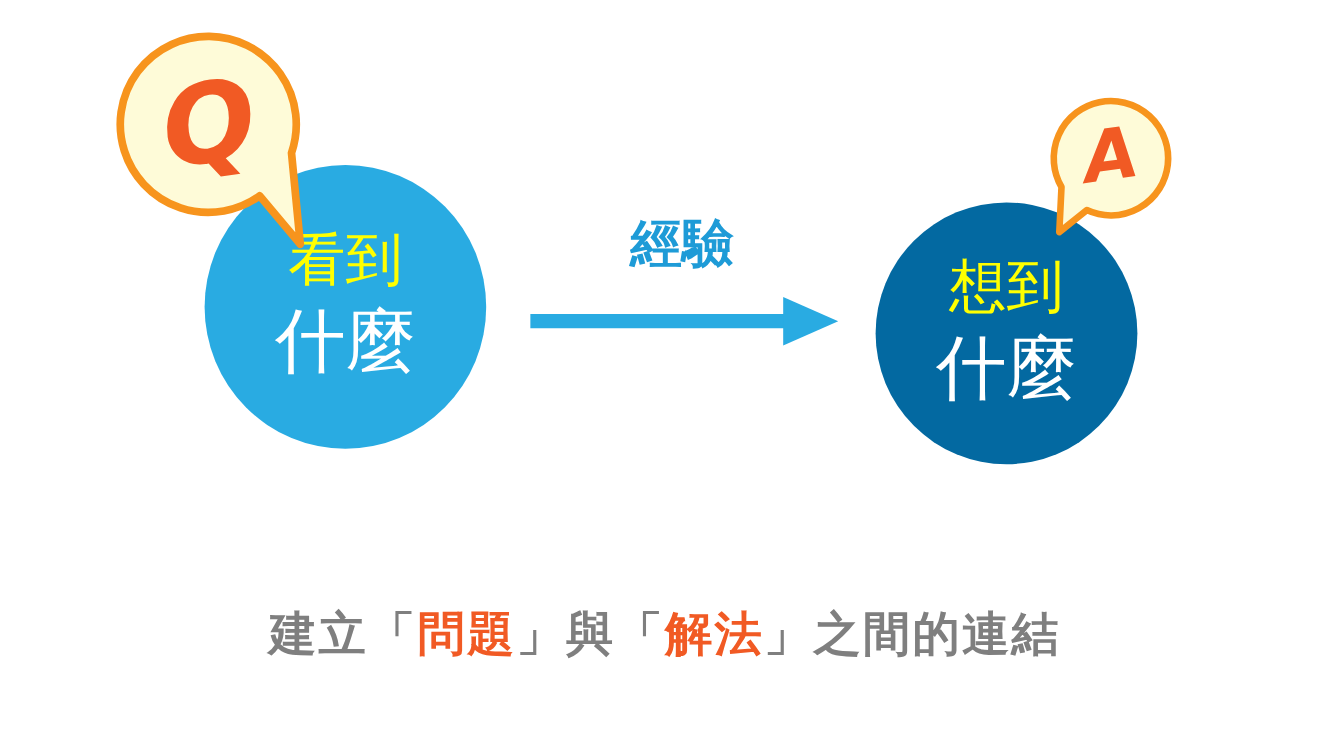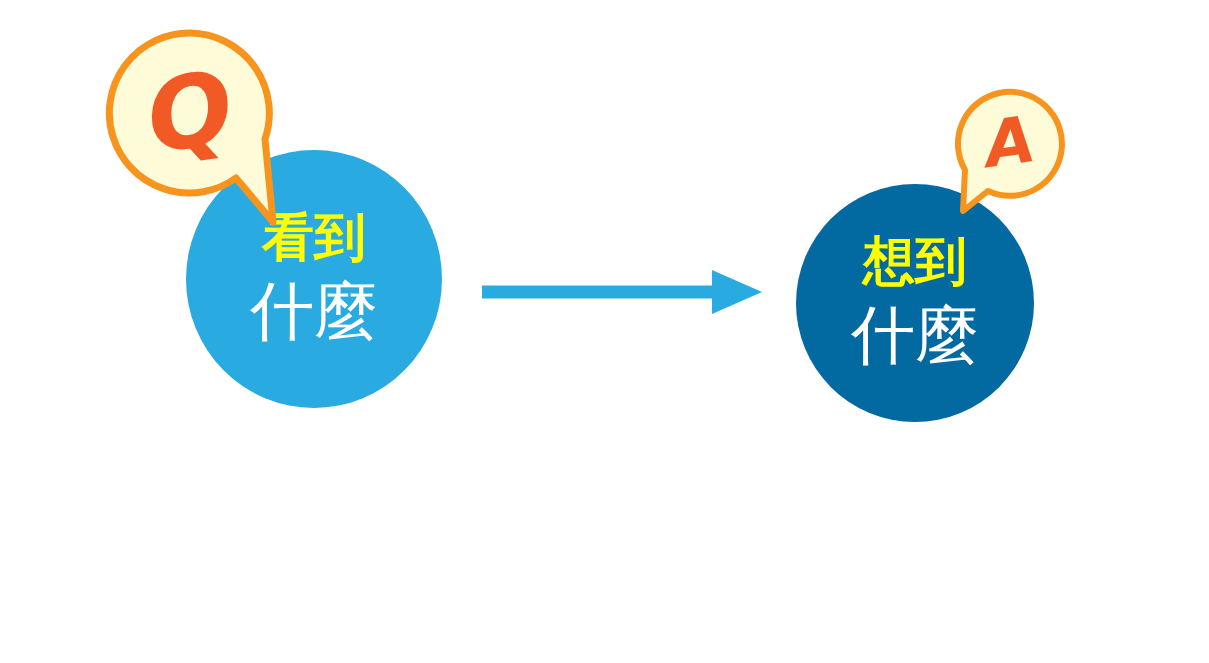--- a/index.html
+++ b/index.html
@@ -33,21 +33,21 @@
     background: #29ABE2;
   }
   .circle-purple {
     left: 796px; top: 184px;
     width: 238px; height: 238px;
     background: #0369a1;
   }
   .circle-line1 {
     color: #FFFF00;
     font-size: 52px;
-    font-weight: bold;
+    font-weight: normal;
     line-height: 1.25;
   }
   .circle-line2 {
     color: #FFFFFF;
     font-size: 64px;
     font-weight: normal;
     line-height: 1.3;
   }
 
   
@@ -122,32 +122,36 @@
       <path d="M138 156 L175 200 L167 117 A80 80 0 1 0 138 156 Z" fill="#FEFBD8" stroke="#F7941D" stroke-width="7" stroke-linejoin="round"></path>
     </svg>
     <span class="bubble-letter letter-q">Q</span>
   </div>
 
   <div class="big-circle circle-blue">
     <span class="circle-line1">看到</span>
     <span class="circle-line2">什麼</span>
   </div>
 
+  <div class="arrow-label">經驗</div>
 
   <svg class="arrow-svg" width="282" height="48" viewBox="0 0 282 48">
     <line x1="0" y1="24" x2="234" y2="24" stroke="#29ABE2" stroke-width="13"></line>
     <polygon points="230,2 230,46 280,24" fill="#29ABE2"></polygon>
   </svg>
 
   <div class="big-circle circle-purple">
     <span class="circle-line1">想到</span>
     <span class="circle-line2">什麼</span>
   </div>
 
   <div class="bubble bubble-a">
     <svg width="132" height="142" viewBox="0 0 132 142">
       <path d="M40 105 L15 125 L17 84 A52 52 0 1 1 40 105 Z" fill="#FEFBD8" stroke="#F7941D" stroke-width="6" stroke-linejoin="round"></path>
     </svg>
     <span class="bubble-letter letter-a">A</span>
   </div>
 
+  <div class="caption">
+    <span>建立「</span><span class="hl">問題</span><span>」與「</span><span class="hl">解法</span><span>」之間的連結</span>
+  </div>
 
 </div>
 
 </body></html>

